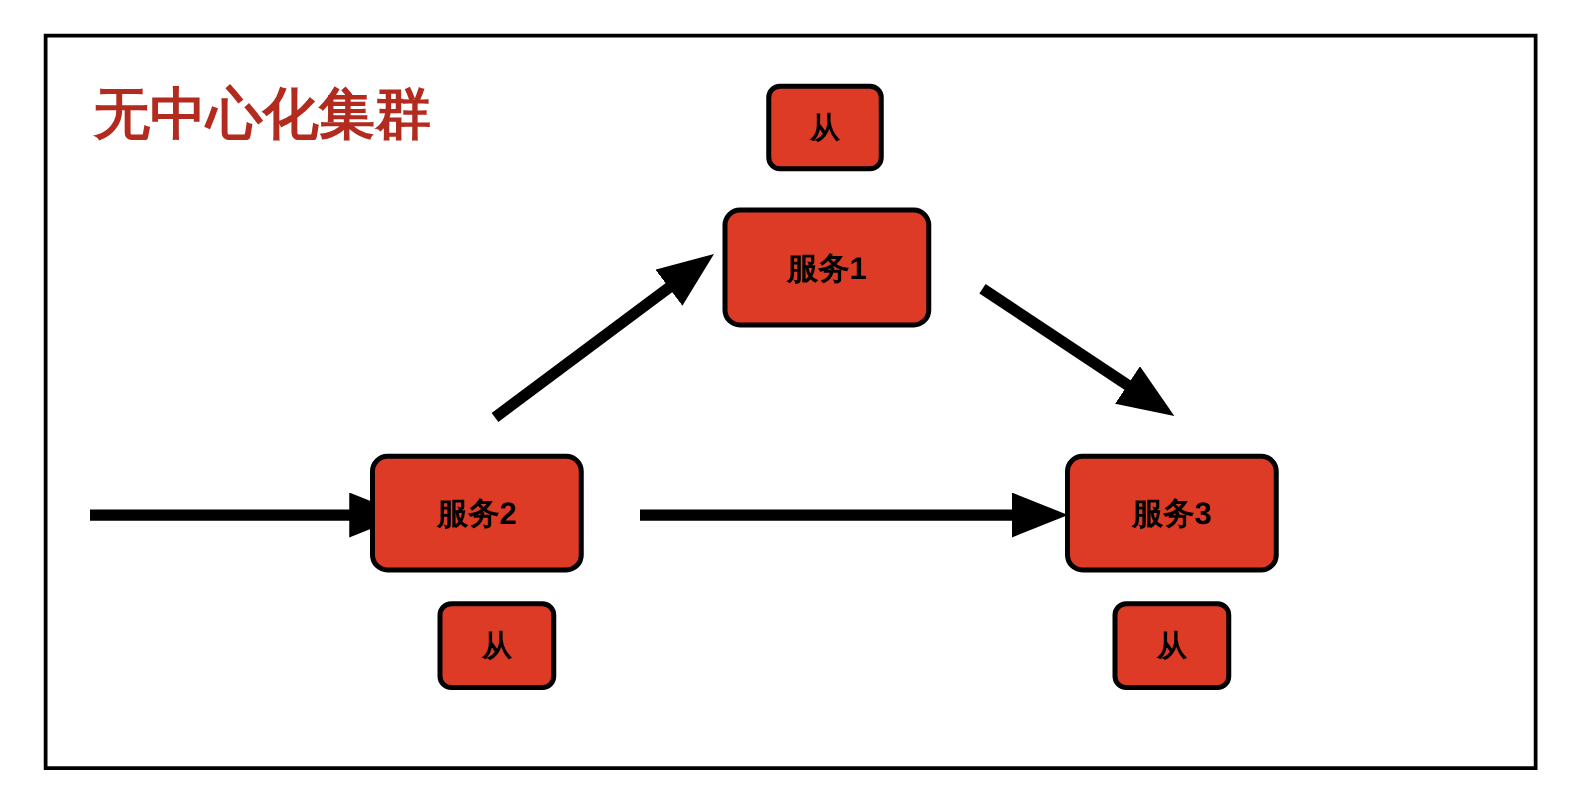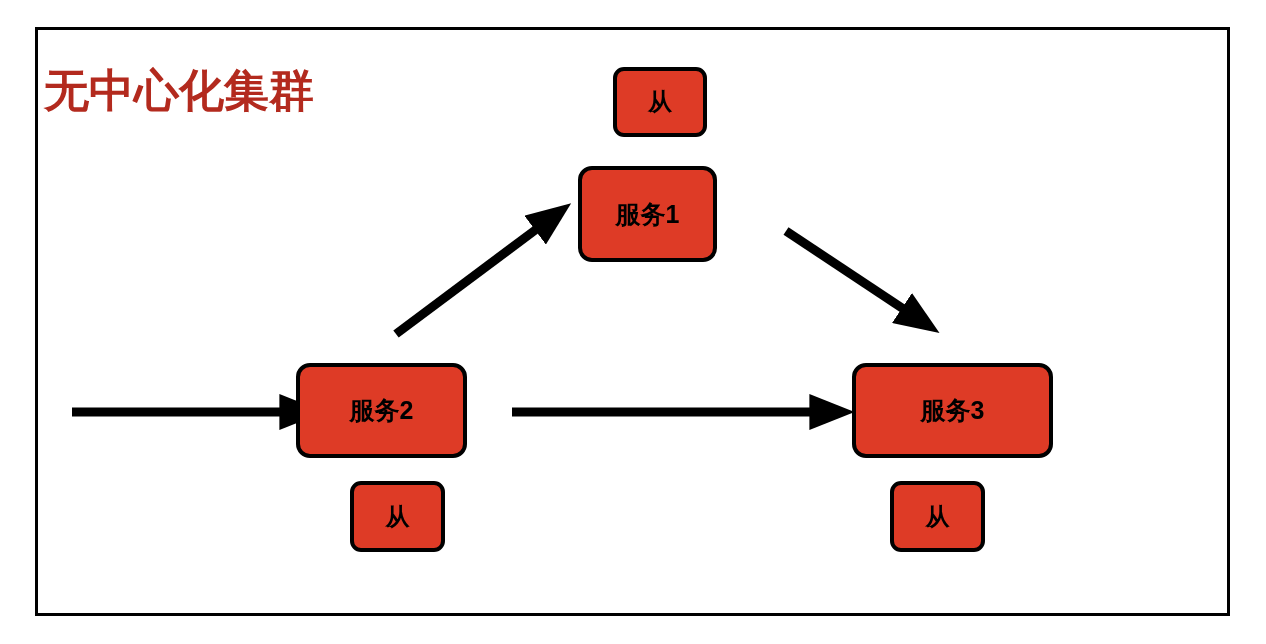--- a/index.html
+++ b/index.html
@@ -20,21 +20,21 @@
     left: 35px;
     top: 27px;
     width: 1195px;
     height: 589px;
     border: 3px solid #000000;
     box-sizing: border-box;
     background: transparent;
   }
   #title {
     position: absolute;
-    left: 44px;
+    left: 75px;
     top: 66px;
     font-size: 45px;
     font-weight: bold;
     color: #B32A1E;
     letter-spacing: 0px;
     line-height: 1.1;
     white-space: nowrap;
   }
   .node {
     position: absolute;
@@ -50,25 +50,25 @@
   }
   .node.service {
     font-size: 25px;
     border-radius: 14px;
   }
   .node.slave {
     font-size: 24px;
     border-radius: 11px;
   }
   
-  #node-service1 { left: 578px; top: 166px; width: 139px; height: 96px; }
+  #node-service1 { left: 578px; top: 166px; width: 167px; height: 96px; }
   
   #node-service2 { left: 296px; top: 363px; width: 171px; height: 95px; }
   
-  #node-service3 { left: 852px; top: 363px; width: 201px; height: 95px; }
+  #node-service3 { left: 852px; top: 363px; width: 171px; height: 95px; }
   
   #node-slave-top    { left: 613px; top: 67px;  width: 94px; height: 70px; }
   #node-slave-left   { left: 350px; top: 481px; width: 95px; height: 71px; }
   #node-slave-right  { left: 890px; top: 481px; width: 95px; height: 71px; }
 
   #arrow-layer {
     position: absolute;
     left: 0;
     top: 0;
     width: 1266px;

